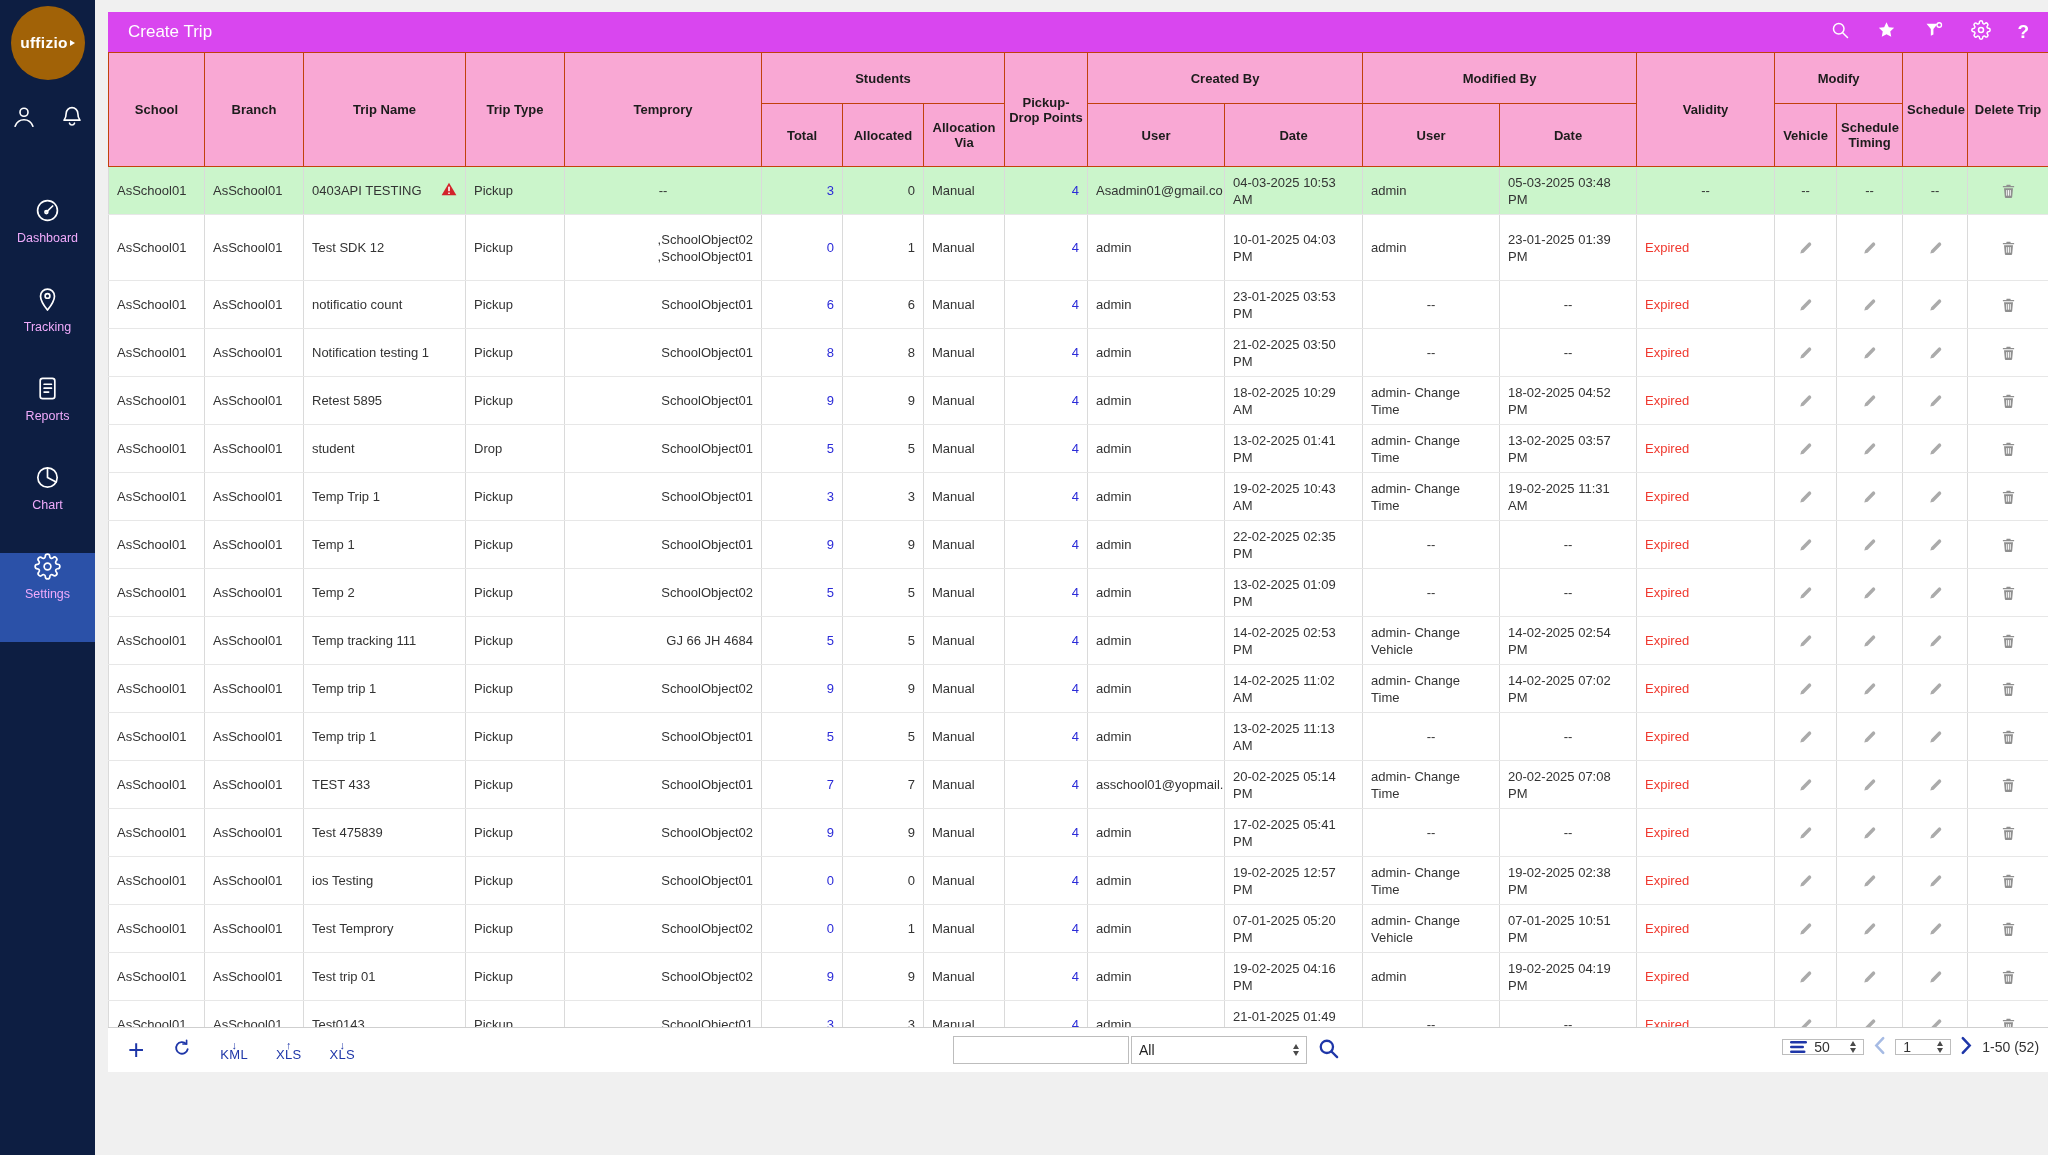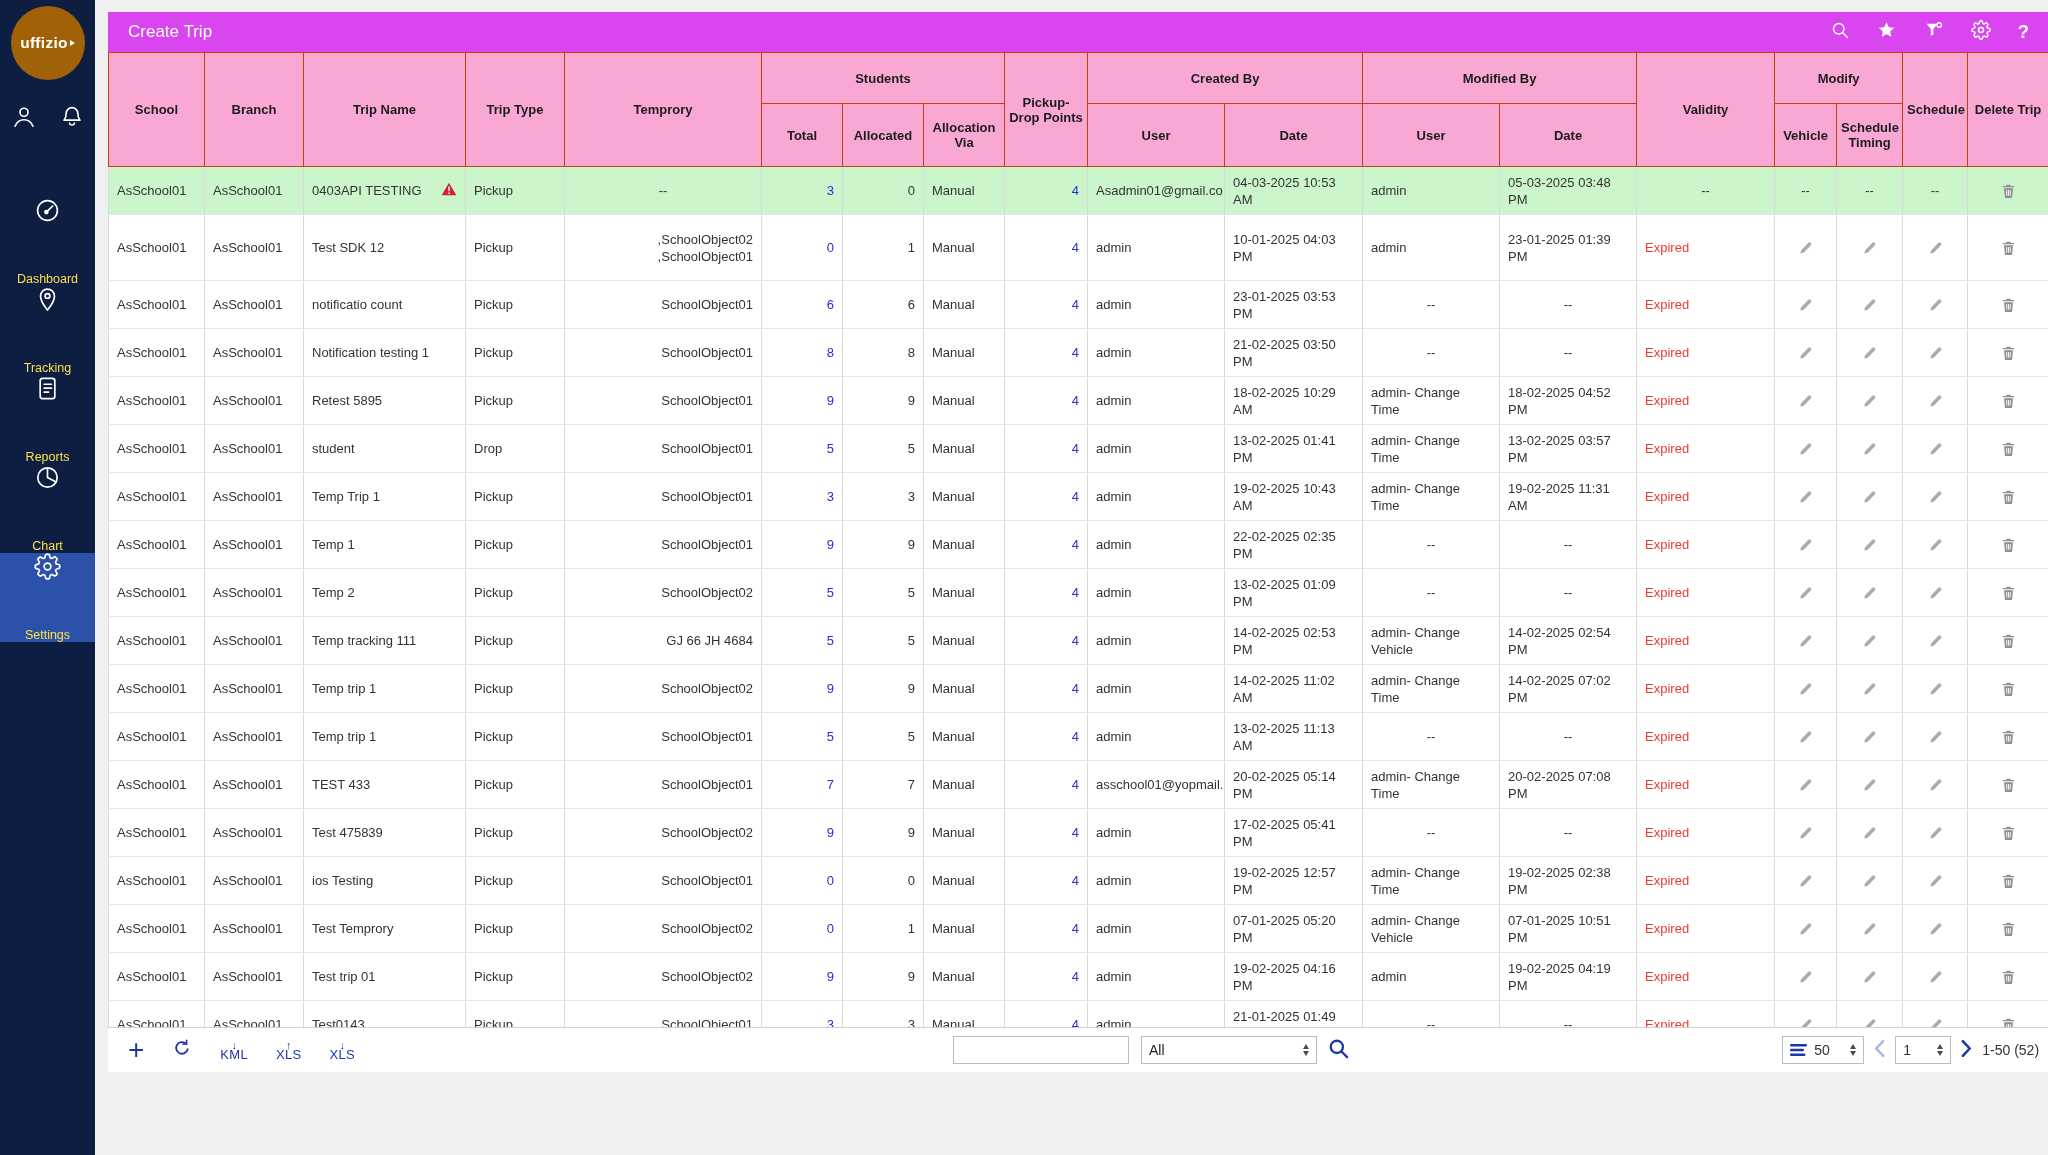--- a/index.html
+++ b/index.html
@@ -9,21 +9,21 @@
   .sidebar{width:95px;height:1155px;background:#0d1e42;flex:none;display:flex;
            flex-direction:column;align-items:center}
   .logo{width:74px;height:74px;border-radius:50%;background:#a16207;margin-top:6px;
         display:flex;align-items:center;justify-content:center;color:#fff;
         font-weight:bold;font-size:15.5px;letter-spacing:.3px}
   .logo .arr{width:0;height:0;border-left:5px solid #fff;border-top:3.5px solid transparent;
         border-bottom:3.5px solid transparent;margin-left:2px;display:inline-block}
   .side-top{display:flex;gap:22px;margin-top:24px}
   .nav{margin-top:63px;width:100%}
   .nav-item{width:100%;height:89px;display:flex;flex-direction:column;align-items:center;
-            justify-content:space-between;gap:7px;color:#fde047;font-size:12.5px;cursor:pointer}
+            justify-content:flex-start;gap:7px;color:#f0abfc;font-size:12.5px;cursor:pointer}
   .nav-item.active{background:#2b51a8}
   .sic{stroke:#fff;fill:none;stroke-width:1.5;stroke-linecap:round;stroke-linejoin:round}
   
   .main{flex:1;display:flex;flex-direction:column;padding:12px 0 0 13px;box-sizing:border-box;height:1155px}
   .titlebar{height:40px;background:#d946ef;display:flex;align-items:center;color:#fff;flex:none}
   .titlebar .t{font-size:17px;margin-left:20px}
   .tb-icons{margin-left:auto;display:flex;align-items:center;gap:26px;padding-right:20px}
   .tb-icons .hic{stroke:#fff;fill:none;stroke-width:1.8;stroke-linecap:round;stroke-linejoin:round}
   .qmark{font-size:19px;font-weight:bold;color:#fff}
   
@@ -58,30 +58,30 @@
   
   .footer{height:44px;background:#fff;border-top:1px solid #cfcfcf;position:relative;flex:none}
   .ftools{position:absolute;left:20px;top:0;height:100%;display:flex;align-items:center;gap:28px}
   .plus{font-size:28px;color:#1e36a8;font-weight:300;line-height:20px}
   .ft-stack{display:flex;flex-direction:column;align-items:center;color:#1e36a8;line-height:9px}
   .ft-stack .ar2{font-size:11px;font-weight:bold}
   .ft-stack .lb{font-size:13px;font-weight:normal;letter-spacing:.3px}
   .fsearch{position:absolute;left:845px;top:8px;display:flex;align-items:center}
   .fsearch input{width:176px;height:28px;border:1px solid #bdbdbd;box-sizing:border-box;
                  font-size:13px;padding:0 6px;outline:none;font-family:inherit}
-  .selbox{width:176px;height:28px;border:1px solid #bdbdbd;box-sizing:border-box;margin-left:12px;
+  .selbox{width:176px;height:28px;border:1px solid #bdbdbd;box-sizing:border-box;margin-left:2px;
           display:flex;align-items:center;padding:0 7px;font-size:14px;color:#222;background:#fff}
   .stepper{display:flex;flex-direction:column;gap:2px;margin-left:auto}
   .tri-up{width:0;height:0;border-left:3.5px solid transparent;border-right:3.5px solid transparent;
           border-bottom:5px solid #4a4a4a}
   .tri-down{width:0;height:0;border-left:3.5px solid transparent;border-right:3.5px solid transparent;
           border-top:5px solid #4a4a4a}
   .fpag{position:absolute;right:10px;top:8px;display:flex;align-items:center;gap:9px;
         font-size:14px;color:#333}
-  .pagbox{height:28px;border:1px solid #bdbdbd;box-sizing:border-box;display:flex;
+  .pagbox{height:16px;border:1px solid #bdbdbd;box-sizing:border-box;display:flex;
           align-items:center;padding:0 7px;gap:7px;background:#fff}
   .pagbox.size{width:82px}
   .pagbox.page{width:56px}
   .hamb rect{fill:#1e36a8}
 </style>
 </head>
 <body>
 
 <aside class="sidebar">
   <div class="logo">

